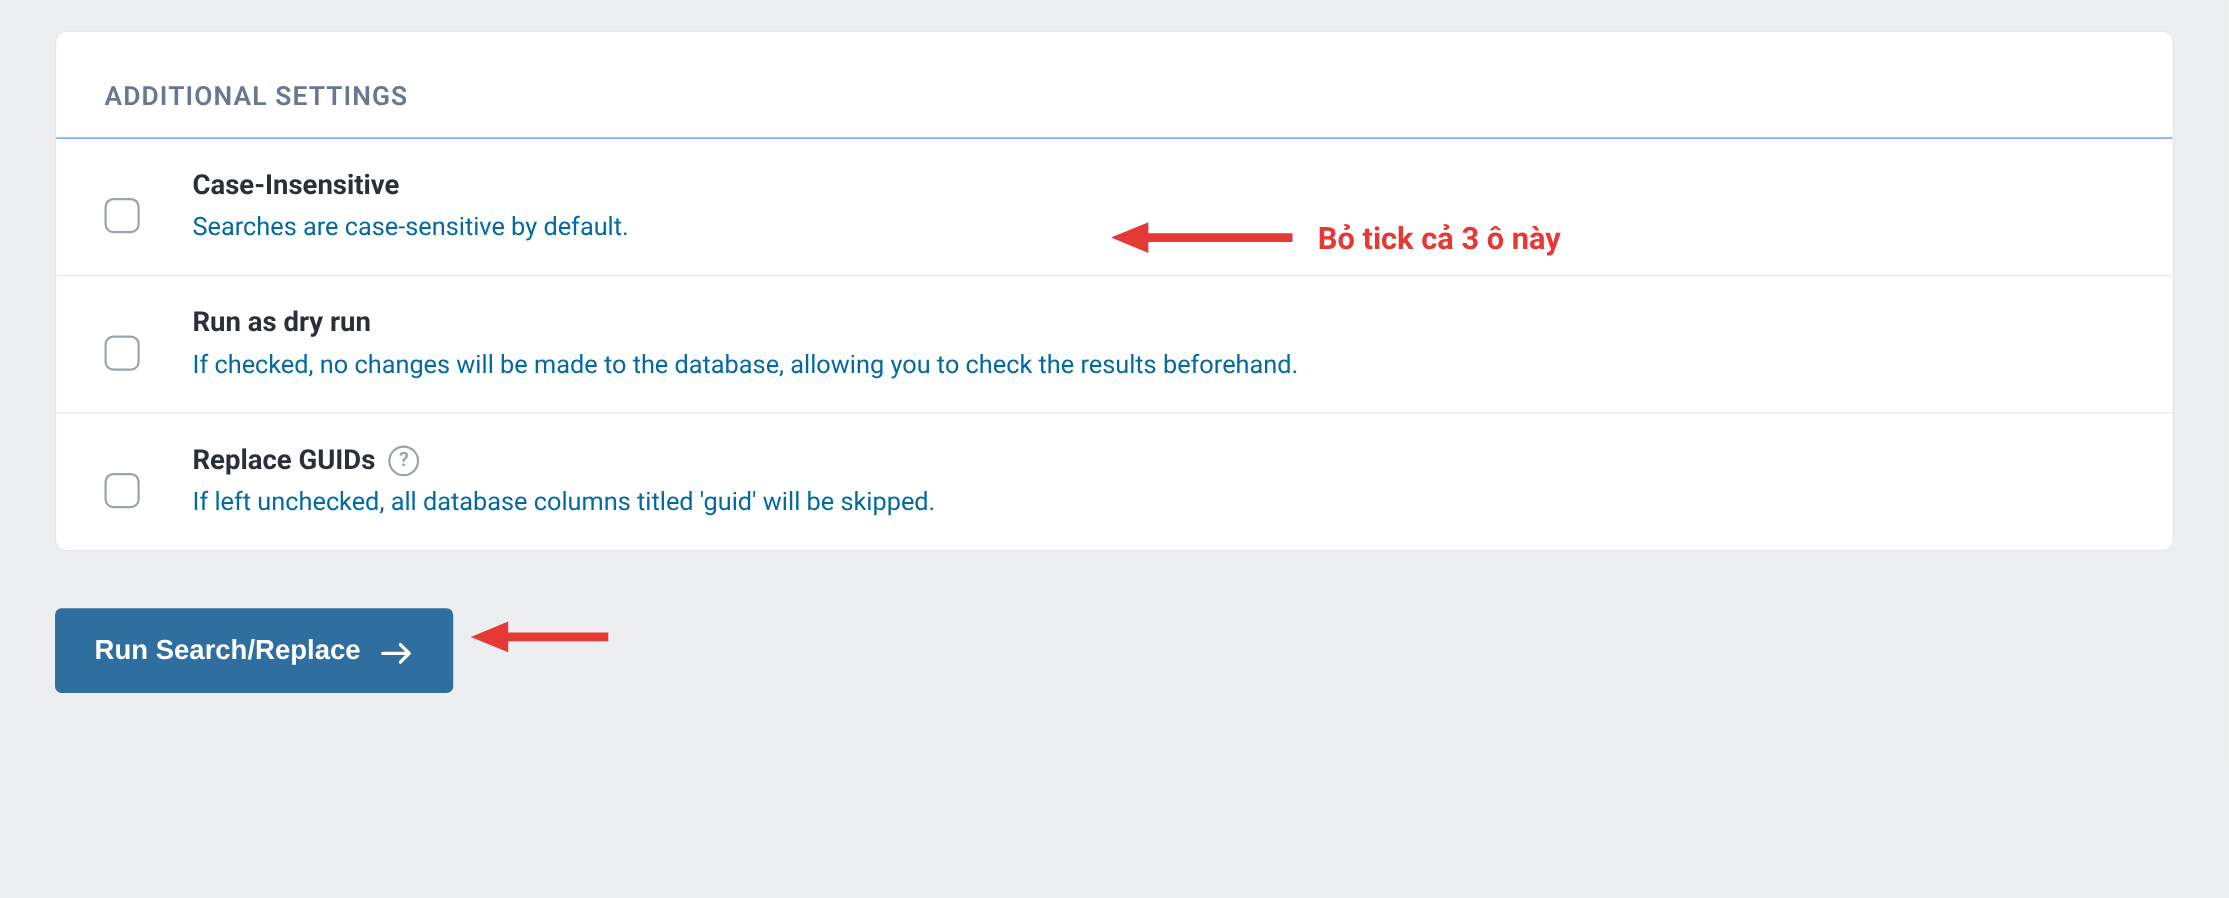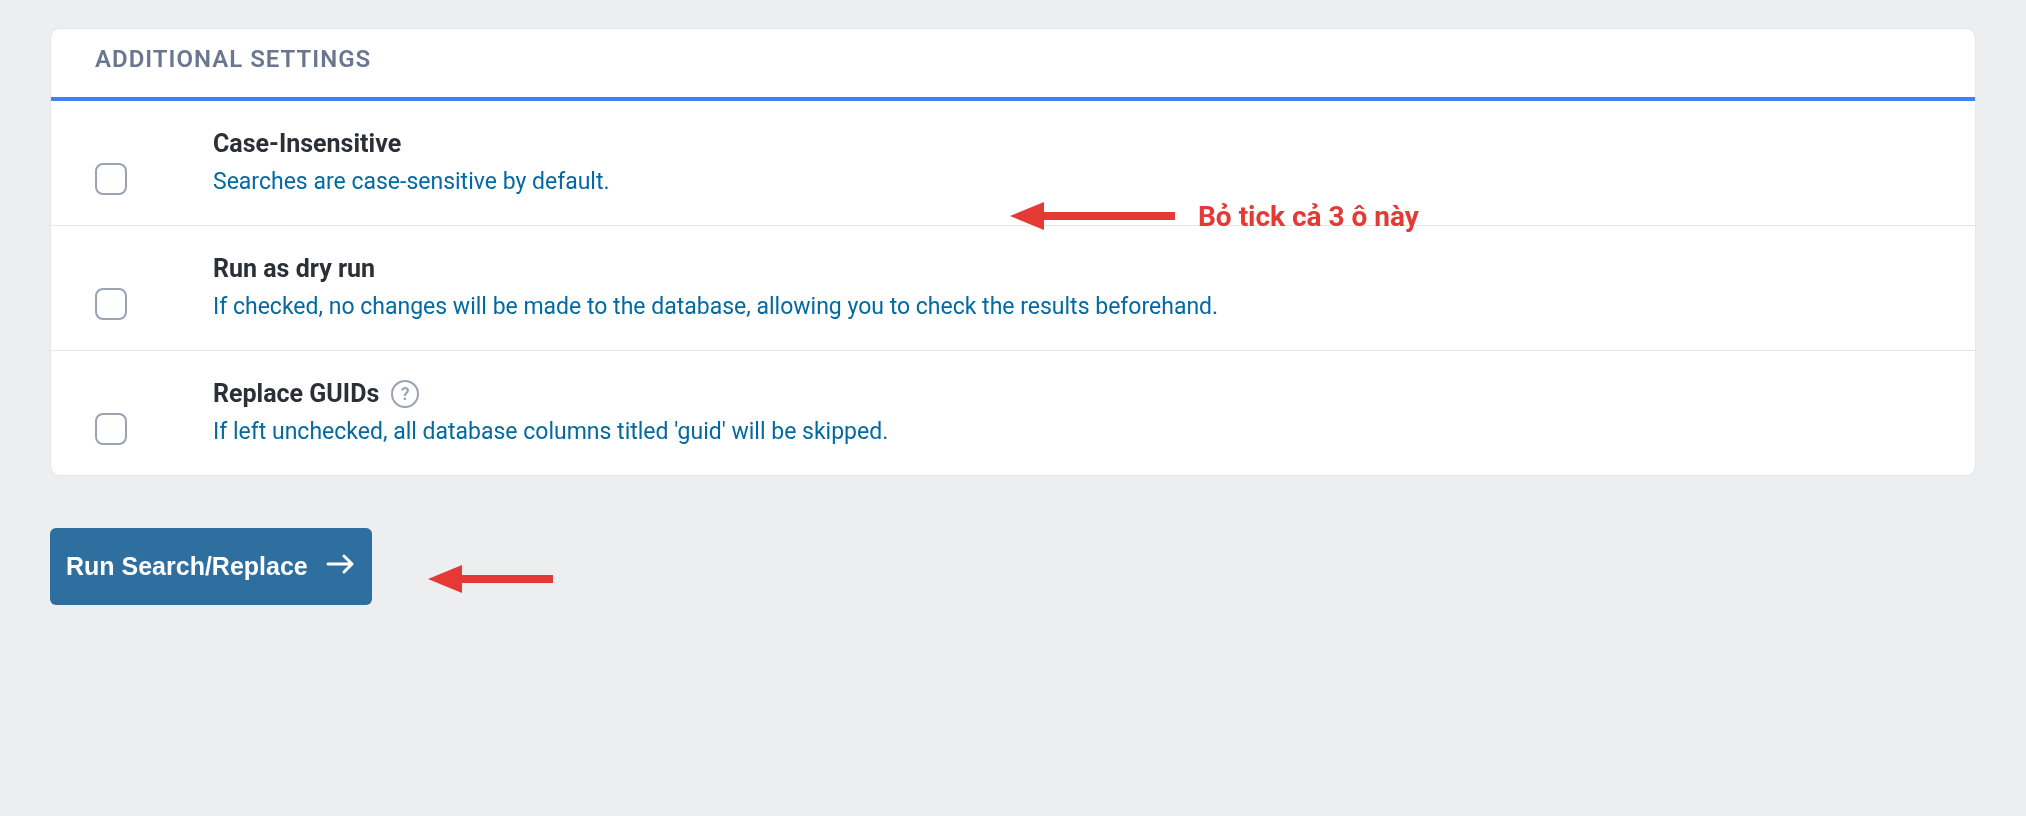--- a/index.html
+++ b/index.html
@@ -11,36 +11,35 @@
     position: relative;
     padding: 28px 50px 40px 50px;
   }
   .card {
     background: #ffffff;
     border: 1px solid #e5e7ea;
     border-radius: 10px;
     overflow: hidden;
   }
   .card-header {
-    padding: 16px 44px 24px 44px;
-    border-bottom: 4px solid #3b82f6;
+    padding: 44px 44px 24px 44px;
+    border-bottom: 1px solid #3b82f6;
   }
   .card-header h2 {
     font-size: 24px;
     font-weight: 600;
     letter-spacing: 1px;
     color: #6b7790;
     text-transform: uppercase;
   }
   .setting-row {
     display: flex;
-    align-items: flex-end;
+    align-items: center;
     padding: 28px 16px 30px 44px;
     border-bottom: 1px solid #e5e7ea;
-    gap: 38px;
   }
   .setting-row:last-child { border-bottom: none; }
   .cb-wrap {
     width: 80px;
     display: flex;
     align-items: center;
     padding-top: 18px;
   }
   .checkbox {
     width: 32px;
@@ -76,25 +75,25 @@
     font-size: 18px;
     font-weight: 600;
     line-height: 1;
   }
   .run-btn {
     margin-top: 52px;
     background: #2f6f9f;
     color: #fff;
     border: none;
     border-radius: 6px;
-    padding: 24px 16px;
+    padding: 24px 36px;
     font-size: 25px;
     font-weight: 600;
     display: inline-flex;
-    align-items: flex-start;
+    align-items: flex-end;
     gap: 18px;
     cursor: pointer;
   }
   .arrow-right-icon svg { display: block; }
   .annotation-1 {
     position: absolute;
     top: 196px;
     left: 1010px;
     color: #e53935;
     font-size: 28px;

